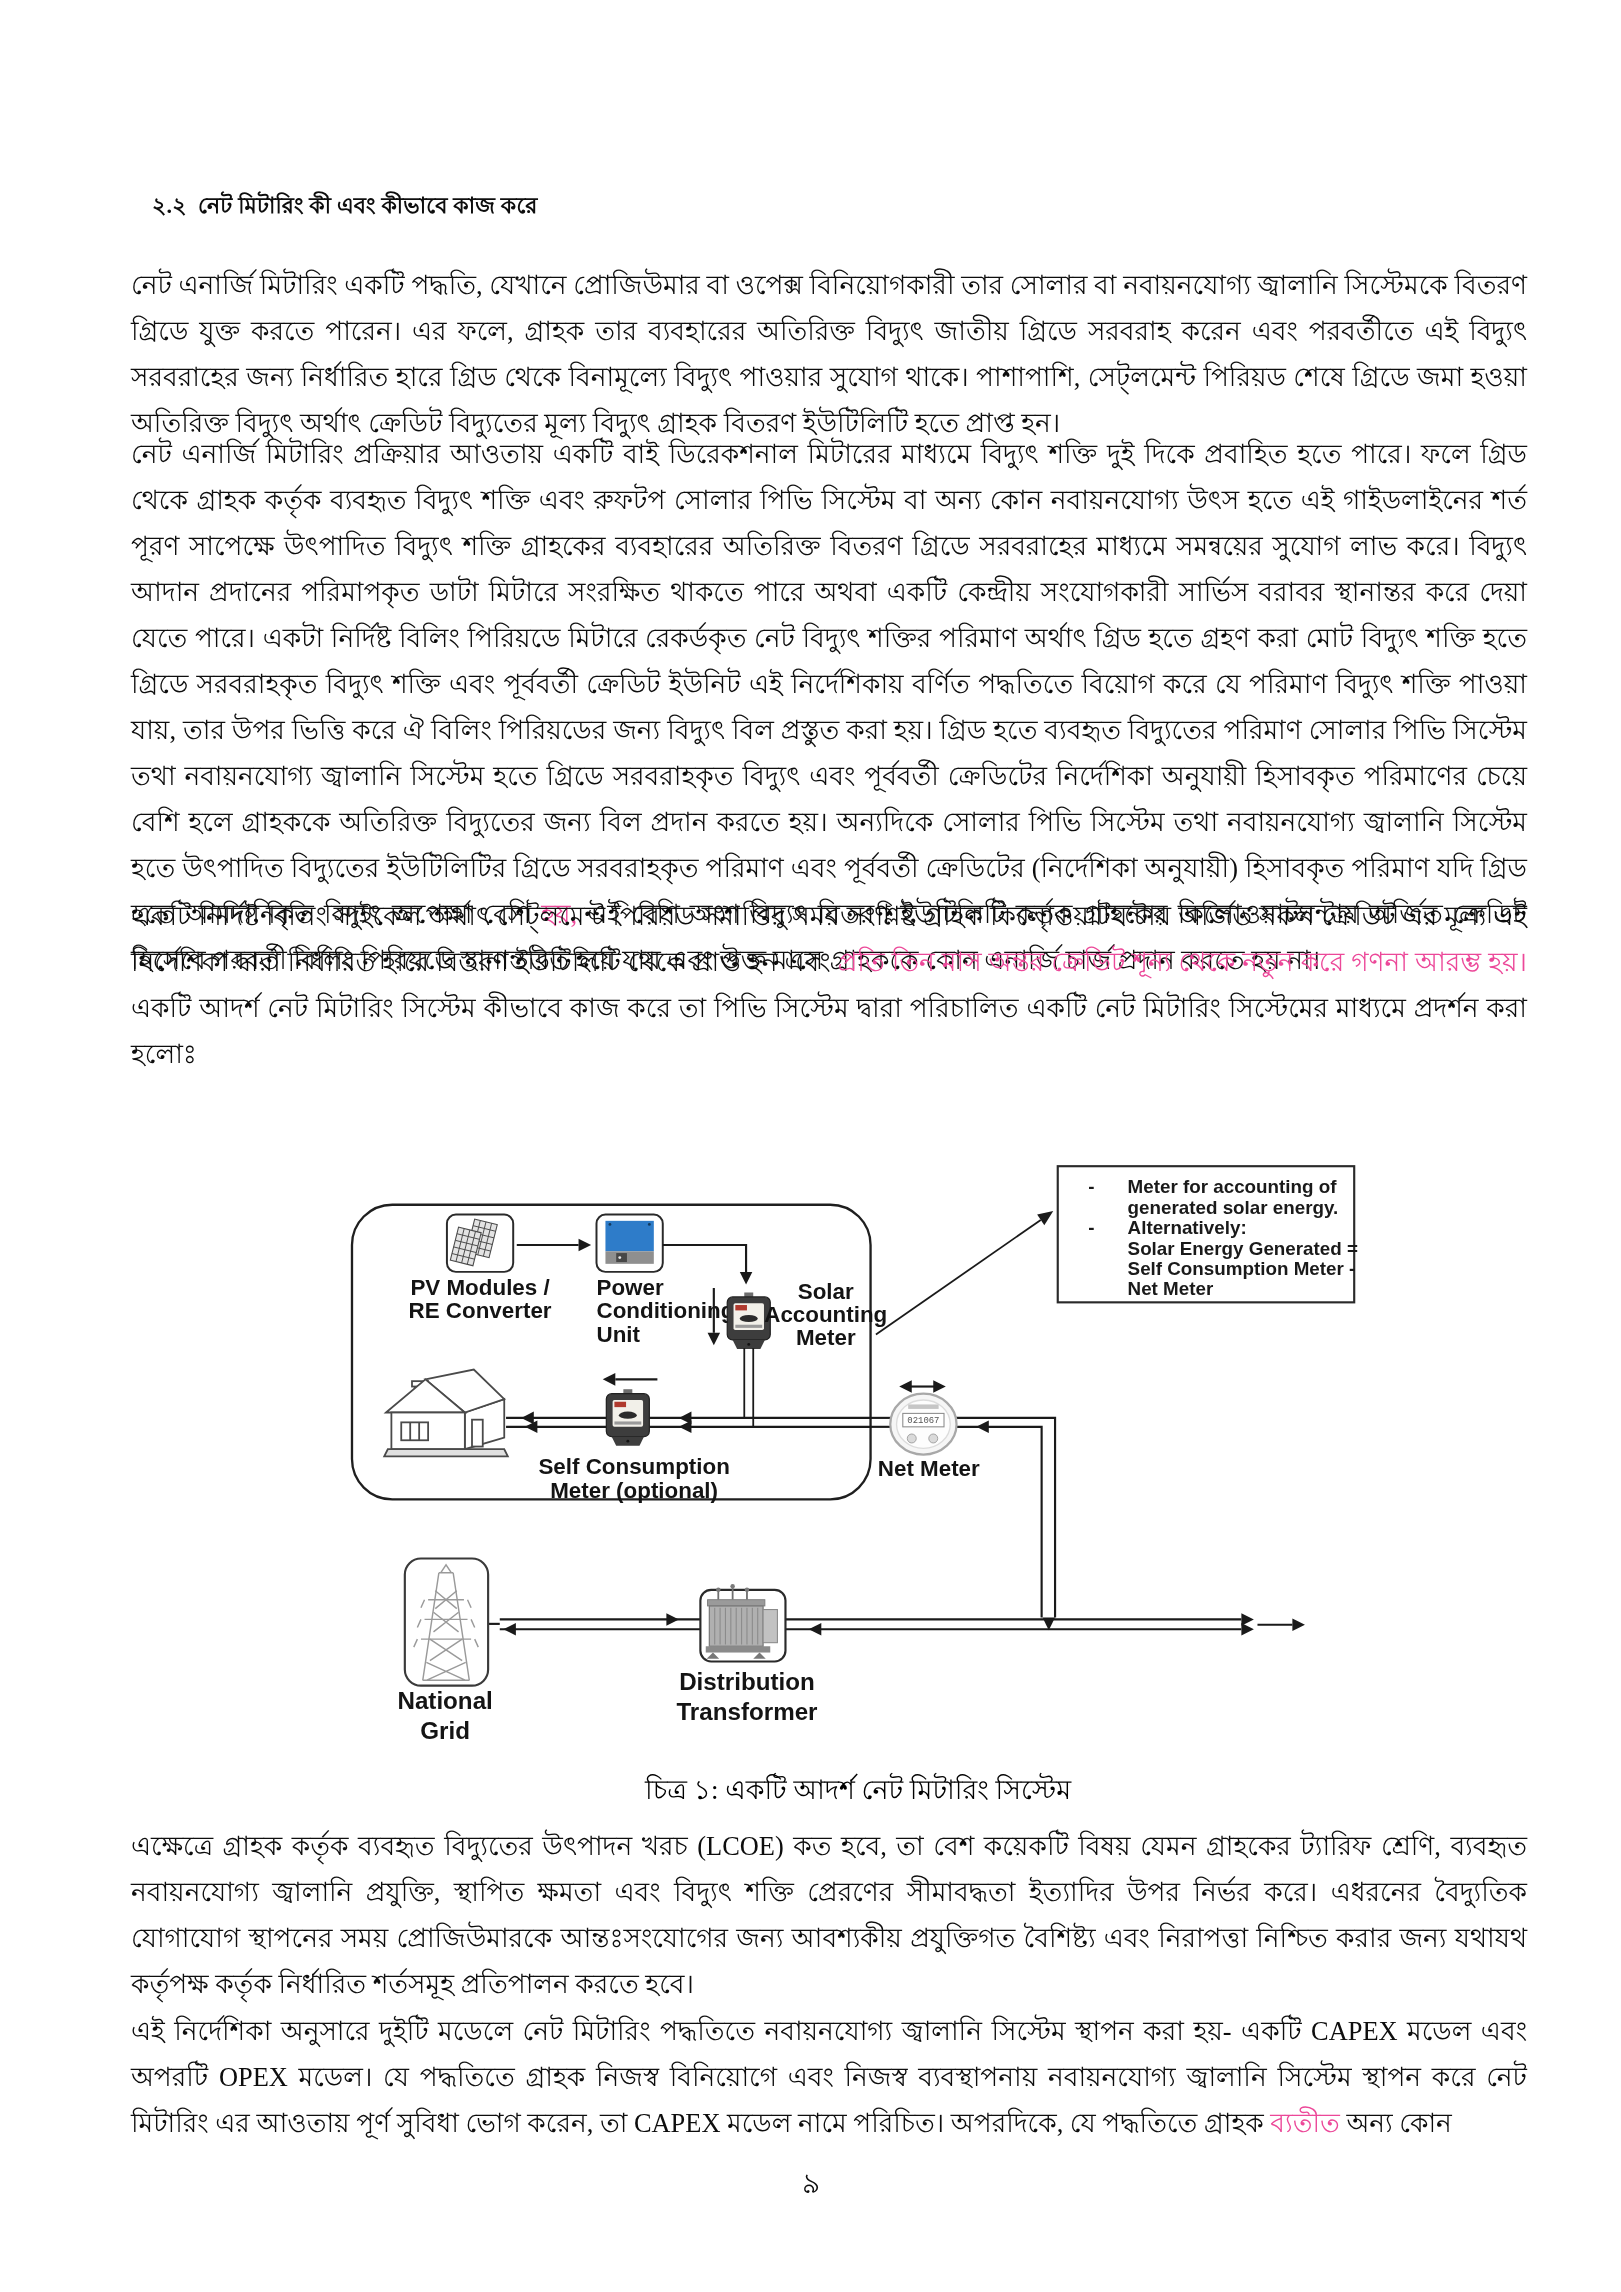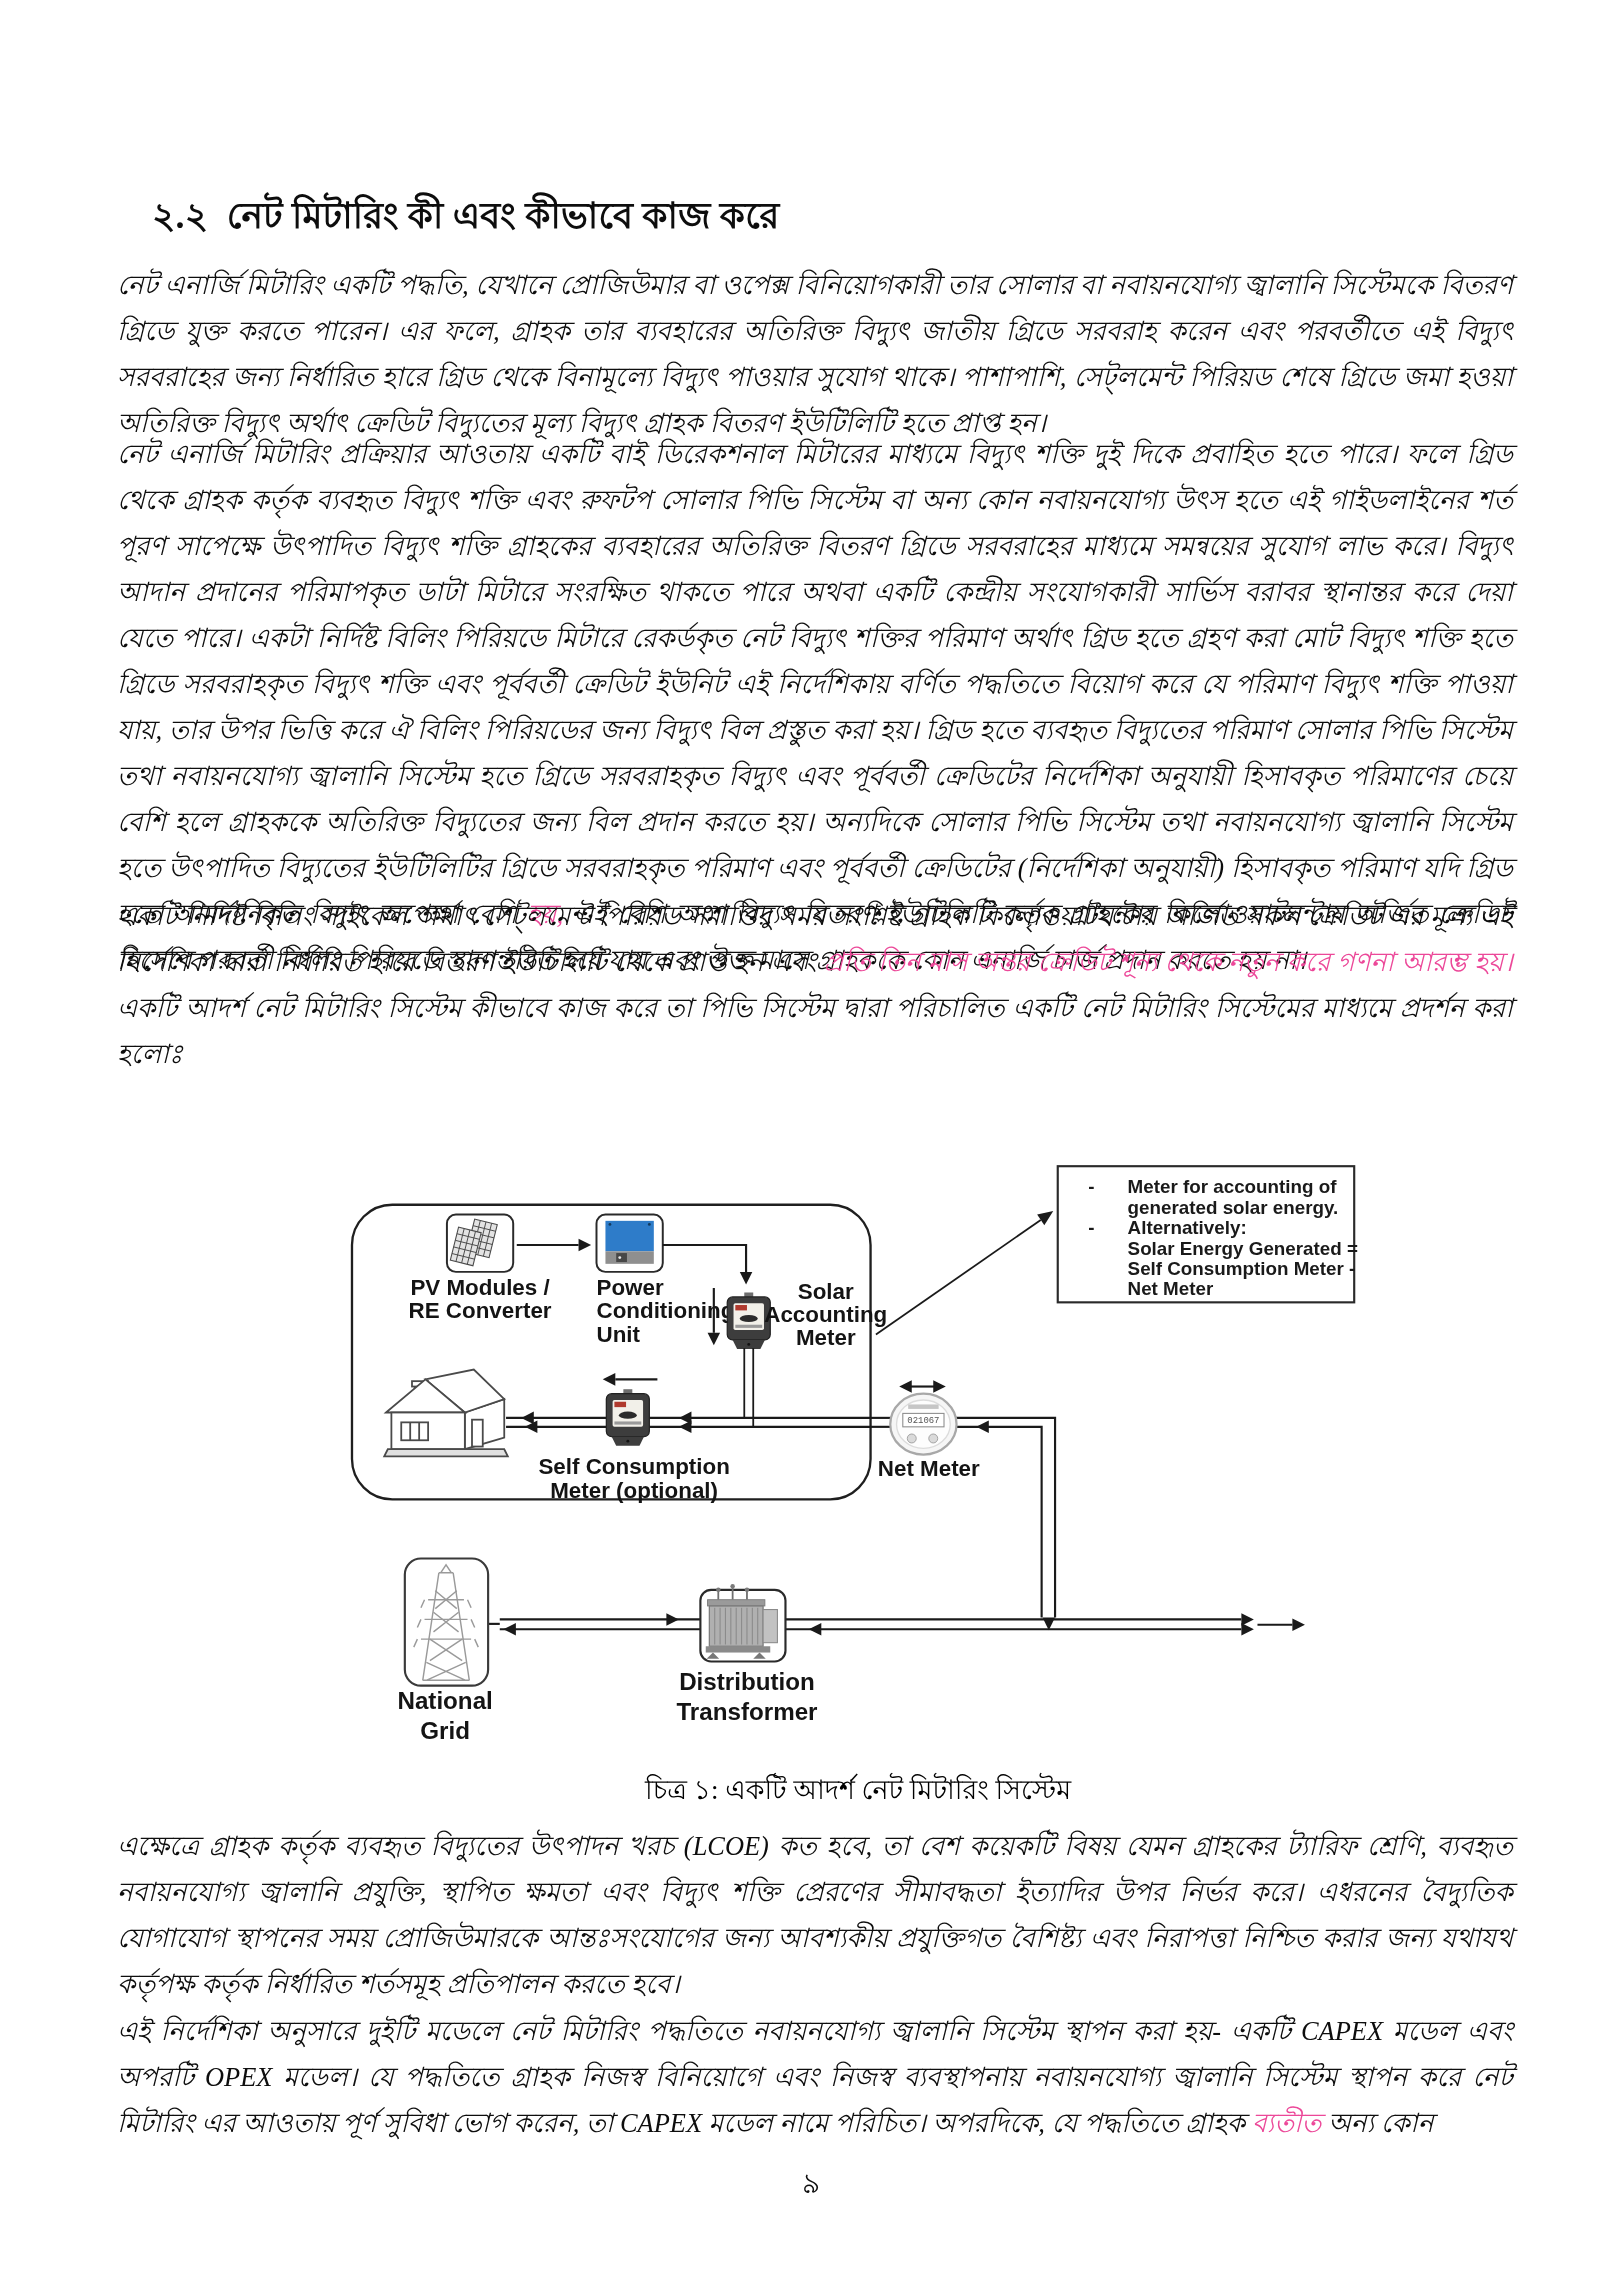--- a/index.html
+++ b/index.html
@@ -6,27 +6,26 @@
   .page{
     position:relative;
     width:1622px;height:2293px;
     background:#ffffff;
     font-family:"Liberation Serif", serif;
     color:#0d0d0d;
     overflow:hidden;
   }
   .heading{
     position:absolute;left:152px;top:188px;width:1254px;
-    font-size:36px;font-weight:bold;letter-spacing:0.2px;
+    font-size:22px;font-weight:bold;letter-spacing:0.2px;
   }
   .para{
-    position:absolute;left:117px;width:1396px;
+    position:absolute;left:131px;width:1396px;
     font-size:26.4px;line-height:46px;
     text-align:justify;
-    font-style:italic;
   }
   #p1{top:262px}
   #p2{top:431px}
   #p3{top:893px}
   #p4{top:1823px}
   #p5{top:2008px}
   .red{color:#ec4899;}
   .pagenum{
     position:absolute;top:2162px;left:0;width:100%;
     text-align:center;font-size:28px;

